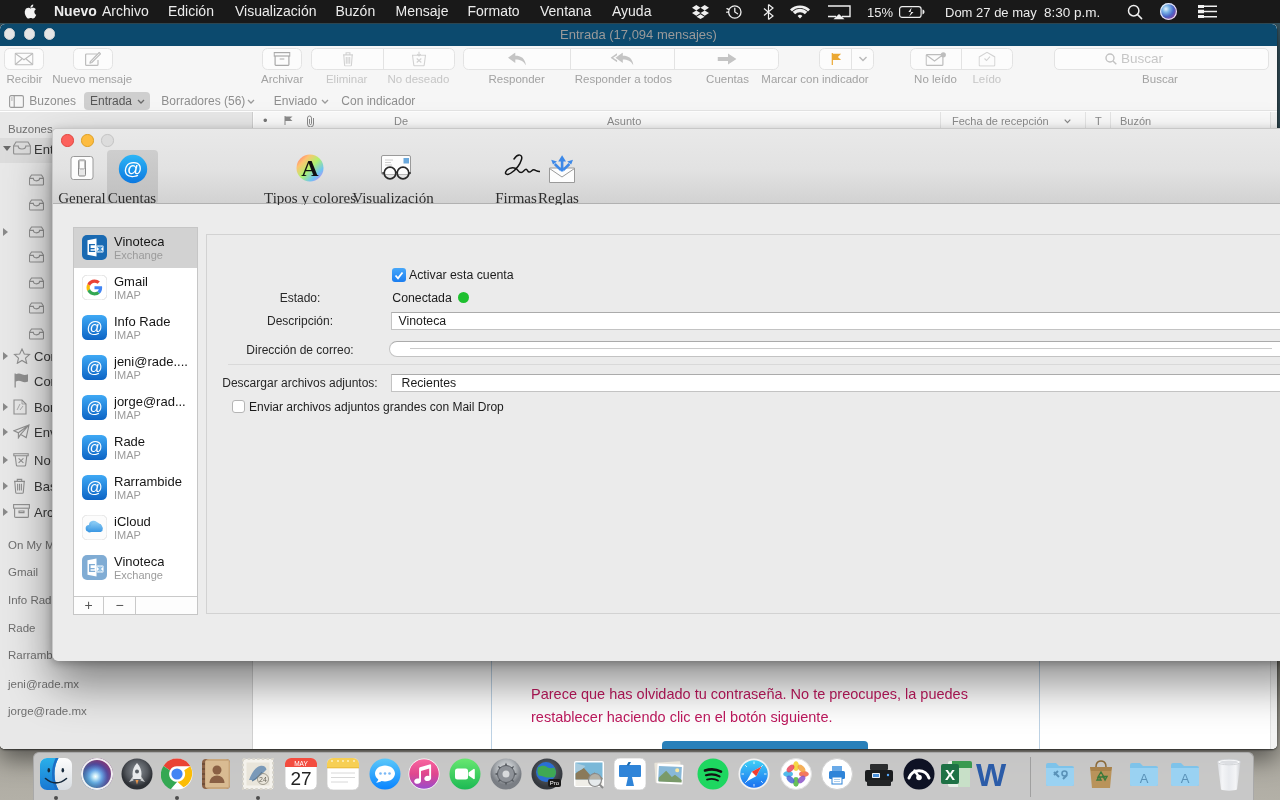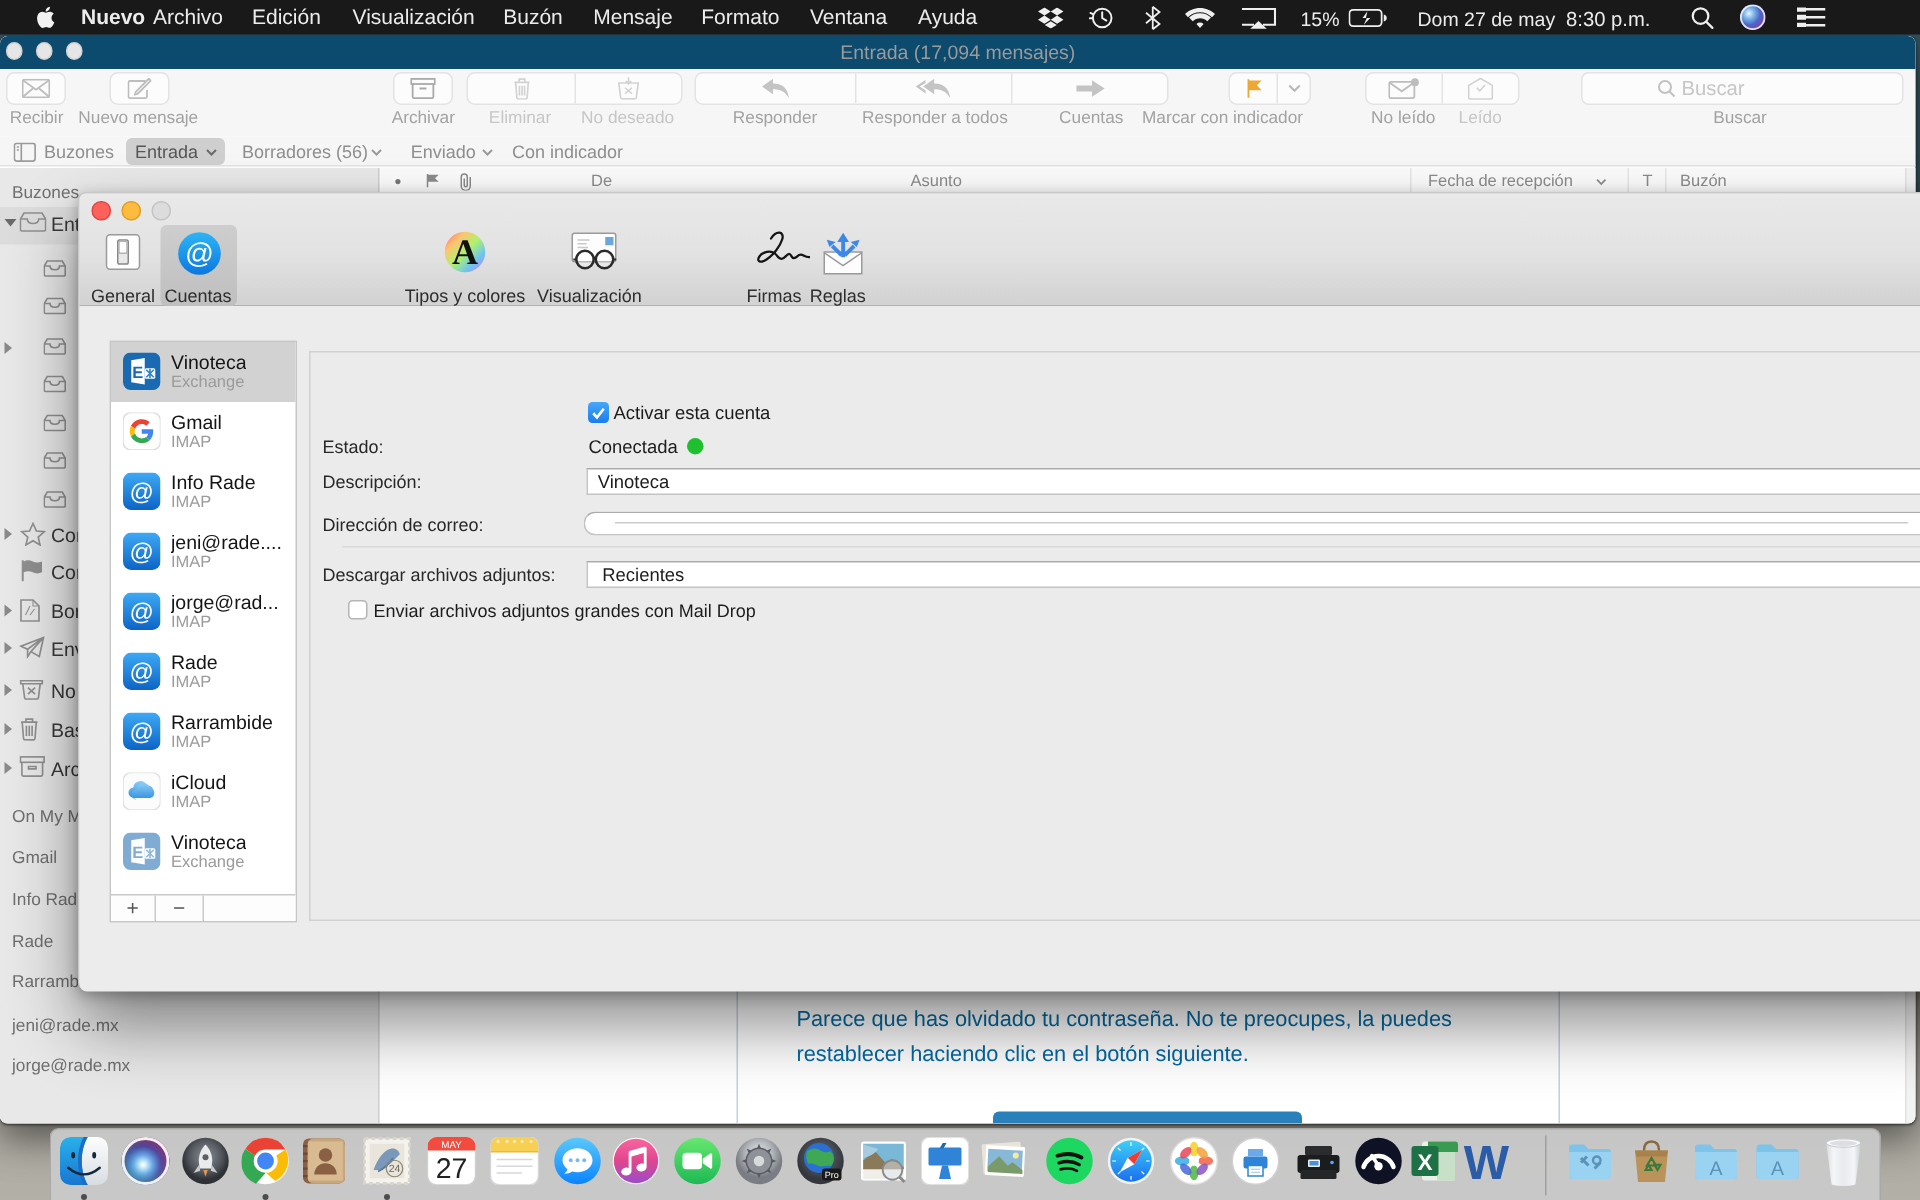--- a/index.html
+++ b/index.html
@@ -39,33 +39,33 @@
 #msgpane { position:absolute; left:254px; top:17px; width:1016px; height:620px; background:#fff; overflow:hidden; }
 #scrollstrip { position:absolute; left:1270px; top:0; width:7px; height:100%; background:#f3f3f3; border-left:1px solid #e2e2e2; }
 
 #prefs { position:absolute; left:52px; top:128px; width:1260px; height:532px; border-radius:5px;
   background:#ececec; box-shadow:0 24px 45px rgba(0,0,0,0.45), 0 3px 9px rgba(0,0,0,0.28); border:0.5px solid rgba(0,0,0,0.15); z-index:10; }
 #ptoolbar { position:absolute; left:0; top:0; width:100%; height:75px; border-radius:5px 5px 0 0;
   background:linear-gradient(180deg,#e9e9e9 0%,#e2e2e2 55%,#d2d2d2 100%); border-bottom:1px solid #b1b1b1; }
 .ptl { position:absolute; top:5.2px; width:12.4px; height:12.4px; border-radius:50%; }
 .pitem { position:absolute; top:20px; text-align:center; }
 .pitem .icon { position:relative; width:28px; height:28px; margin:5px auto 0; }
-.pitem .lab { margin-top:8px; font-size:12px; color:#2d2d2d; white-space:nowrap; }
+.pitem .lab { margin-top:8px; font-size:15px; color:#2d2d2d; white-space:nowrap;font-family:Liberation Serif, serif; }
 #psel { position:absolute; left:53.6px; top:20.5px; width:51.2px; height:54px; border-radius:4px;
   background:linear-gradient(180deg,#cecece,#bfbfbf); }
 #pcontent { position:absolute; left:0; top:76px; width:100%; height:456px; background:#ececec; border-radius:0 0 5px 5px; }
 #acclist { position:absolute; left:20px; top:22px; width:125px; height:387.5px; background:#fff; border:1px solid #c6c6c6; }
 .acc { position:absolute; left:0; width:100%; height:40px; }
 .acc .aicon { position:absolute; left:8px; top:7px; width:25px; height:25px; }
 .acc .at { position:absolute; left:40px; top:5.5px; font-size:13px; color:#151515; white-space:nowrap; overflow:hidden; max-width:82px; }
 .acc .as { position:absolute; left:40px; top:21px; font-size:11px; color:#9b9b9b; }
 #accfoot { position:absolute; left:0; bottom:0; width:100%; height:18px; border-top:1px solid #c9c9c9; background:#fdfdfd; }
 #accfoot .c { position:absolute; top:0; height:100%; border-right:1px solid #c9c9c9; color:#555; font-size:14px; text-align:center; line-height:16px; }
 #panel { position:absolute; left:153px; top:29px; width:1093px; height:379.5px; background:#ebebeb; border:1px solid #d2d2d2; }
-.flabel { position:absolute; font-size:12px; color:#282828; text-align:left; white-space:nowrap; }
+.flabel { position:absolute; font-size:12px; color:#282828; text-align:center; white-space:nowrap; }
 .ffield { position:absolute; background:#fff; border:1px solid #c3c3c3; border-top-color:#ababab; font-size:12.3px; color:#1c1c1c; }
 
 #dock { position:absolute; left:32.5px; top:752px; width:1221px; height:48px; background:rgba(201,201,201,0.96);
   border:1px solid #a9a9a9; border-bottom:none; border-radius:6px 6px 0 0; z-index:60; }
 .dicon { position:absolute; top:5px; width:32px; height:32px; }
 .ddot { position:absolute; top:43px; width:4px; height:4px; border-radius:50%; background:#4d4d4d; }
 </style>
 </head>
 <body>
 <div id="desk"></div>
@@ -272,21 +272,21 @@
   <span class="ch" style="left:841.5px">T</span>
   <span class="ch" style="left:866.5px">Buzón</span>
   <div style="position:absolute;left:686.5px;top:0;width:1px;height:17px;background:#e6e6e6"></div>
   <div style="position:absolute;left:831.5px;top:0;width:1px;height:17px;background:#e6e6e6"></div>
   <div style="position:absolute;left:856.5px;top:0;width:1px;height:17px;background:#e6e6e6"></div>
 </div>
   <div id="mcontent">
     <div id="msgpane">
   <div style="position:absolute;left:237px;top:0;width:1px;height:620px;background:#bdd2e4"></div>
   <div style="position:absolute;left:785px;top:0;width:1px;height:620px;background:#bdd2e4"></div>
-  <div style="position:absolute;left:277px;top:540px;width:470px;font-size:14.5px;line-height:23px;color:#0369a1">Parece que has olvidado tu contraseña. No te preocupes, la puedes<br>restablecer haciendo clic en el botón siguiente.</div>
+  <div style="position:absolute;left:277px;top:554px;width:470px;font-size:14.5px;line-height:23px;color:#be185d">Parece que has olvidado tu contraseña. No te preocupes, la puedes<br>restablecer haciendo clic en el botón siguiente.</div>
   <div style="position:absolute;left:408px;top:612px;width:206px;height:30px;border-radius:4px;background:#2980ba"></div>
 </div>
     <div id="msidebar">
         <div class="sbhdr" style="top:11px">Buzones</div>
         <div class="sbrow" style="top:26px;background:#dcdcdc">
           <div class="tri" style="top:8px;border-top:5px solid #6a6a6a;border-left:4px solid transparent;border-right:4px solid transparent"></div>
           <div class="ic"><svg width="18" height="14" viewBox="0 0 18 14" fill="none" stroke="#8f8f8f" stroke-width="1.1">
               <path d="M3 1h12l2.4 4v7a1 1 0 0 1-1 1H1.6a1 1 0 0 1-1-1V5z"></path>
               <path d="M0.8 5h4.4c0 1.6 1.3 3 3.8 3s3.8-1.4 3.8-3h4.4"></path>
             </svg></div>

